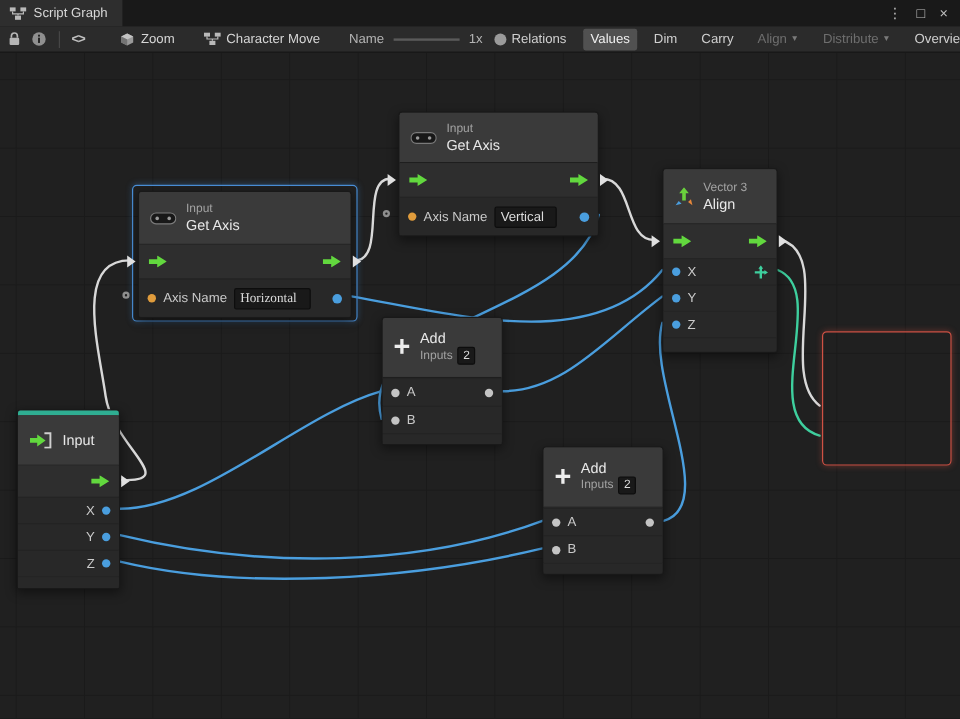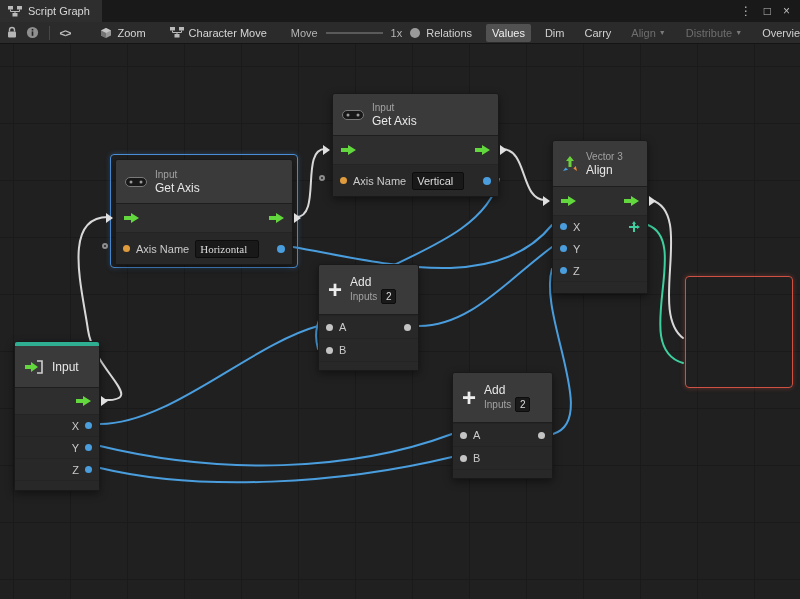--- a/index.html
+++ b/index.html
@@ -135,21 +135,21 @@
     <span class="tbitem ml16">
       <svg width="14" height="11" viewBox="0 0 14 11">
         <rect x="0" y="0" width="5" height="3.5" fill="#b9b9b9"></rect>
         <rect x="9" y="0" width="5" height="3.5" fill="#b9b9b9"></rect>
         <rect x="4.5" y="7" width="5" height="3.5" fill="#b9b9b9"></rect>
         <path d="M2.5 3.5v2h9v-2M7 5.5V7" stroke="#b9b9b9" fill="none"></path>
       </svg>
       <span>Character Move</span>
     </span>
 
-    <span class="tblabel ml16">Move</span>
+    <span class="tblabel ml16">Name</span>
     <span class="slider">
       <span class="slider-track"></span>
       <span class="slider-handle"></span>
     </span>
     <span class="tblabel">1x</span>
 
     <button class="tbbtn ml10">Relations</button>
     <button class="tbbtn active">Values</button>
     <button class="tbbtn">Dim</button>
     <button class="tbbtn">Carry</button>

